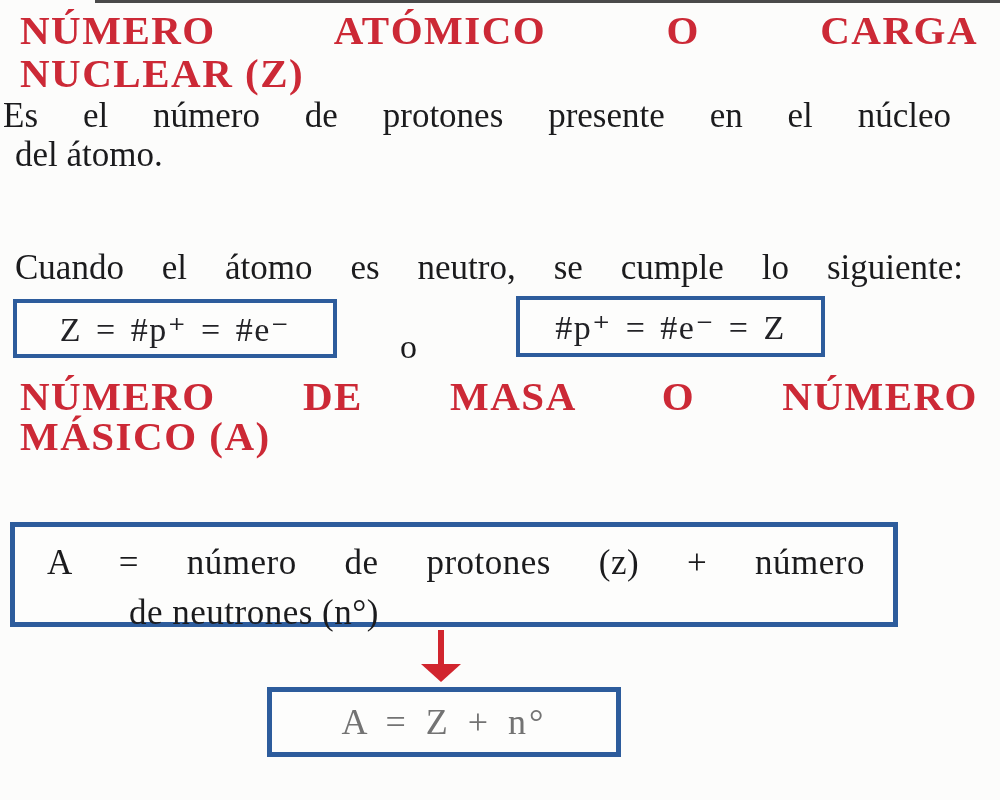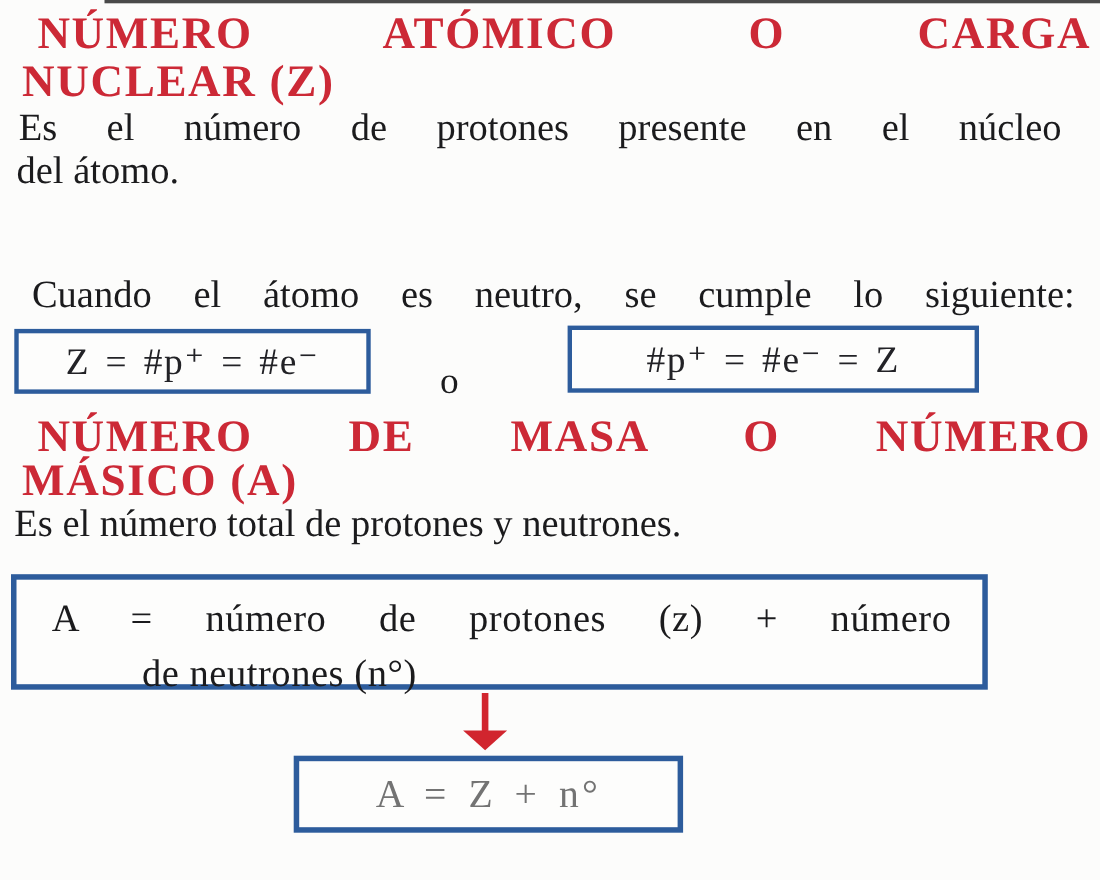--- a/index.html
+++ b/index.html
@@ -31,21 +31,20 @@
     font-weight: bold;
     font-size: 41px;
     letter-spacing: 1.5px;
     line-height: 1.0;
     white-space: nowrap;
   }
   .justify-line {
     white-space: normal;
     text-align: justify;
     text-align-last: justify;
-    margin-left: 14px;
   }
 
   .body-line {
     font-size: 35px;
     line-height: 1.0;
     white-space: nowrap;
   }
 
   .formula-box {
     border: 4px solid var(--box-blue);
@@ -117,29 +116,28 @@
 
 
   <div class="abs body-line justify-line" style="left:15px; top:250px; width:948px;">Cuando el átomo es neutro, se cumple lo siguiente:</div>
 
   <div class="abs formula-box" style="left:13px; top:299px; width:324px; height:59px;justify-content:center;">
     <span class="formula-text">Z = #p⁺ = #e⁻</span>
   </div>
 
   <div class="abs or-label" style="left:400px; top:328px;">o</div>
 
-  <div class="abs formula-box" style="left:516px; top:296px; width:374px; height:61px;">
+  <div class="abs formula-box" style="left:516px; top:296px; width:309px; height:61px;">
     <span class="formula-text">#p⁺ = #e⁻ = Z</span>
   </div>
 
   <div class="abs heading-line justify-line" style="left:20px; top:376px; width:958px;">NÚMERO DE MASA O NÚMERO</div>
 
   <div class="abs heading-line" style="left:20px; top:416px;">MÁSICO (A)</div>
 
-  <div class="abs body-line" style="left:13px; top:458px;">Es el número total de protones y neutrones.</div>
 
   <div class="abs big-box" style="left:10px; top:522px; width:888px; height:105px;">
     <div class="line1">A = número de protones (z) + número</div>
     <div class="line2">de neutrones (n°)</div>
   </div>
 
   <div>
     <div class="abs arrow-shaft" style="left:438px; top:630px; height:36px;"></div>
     <div class="abs arrow-head" style="left:421px; top:664px;"></div>
   </div>

